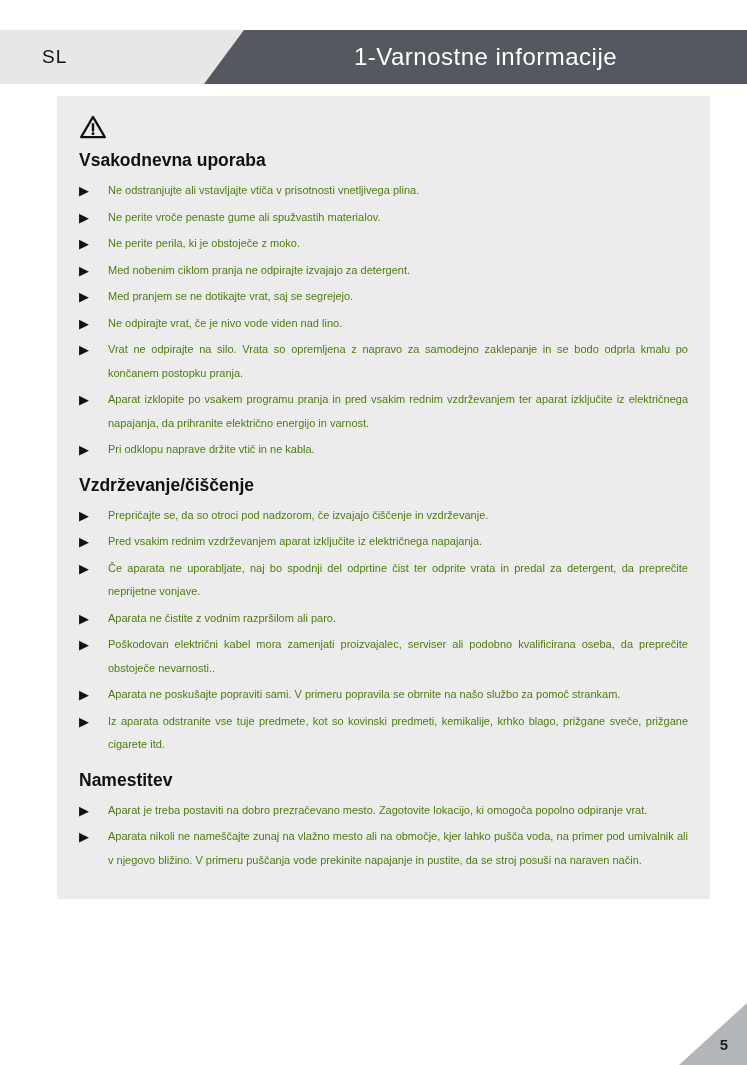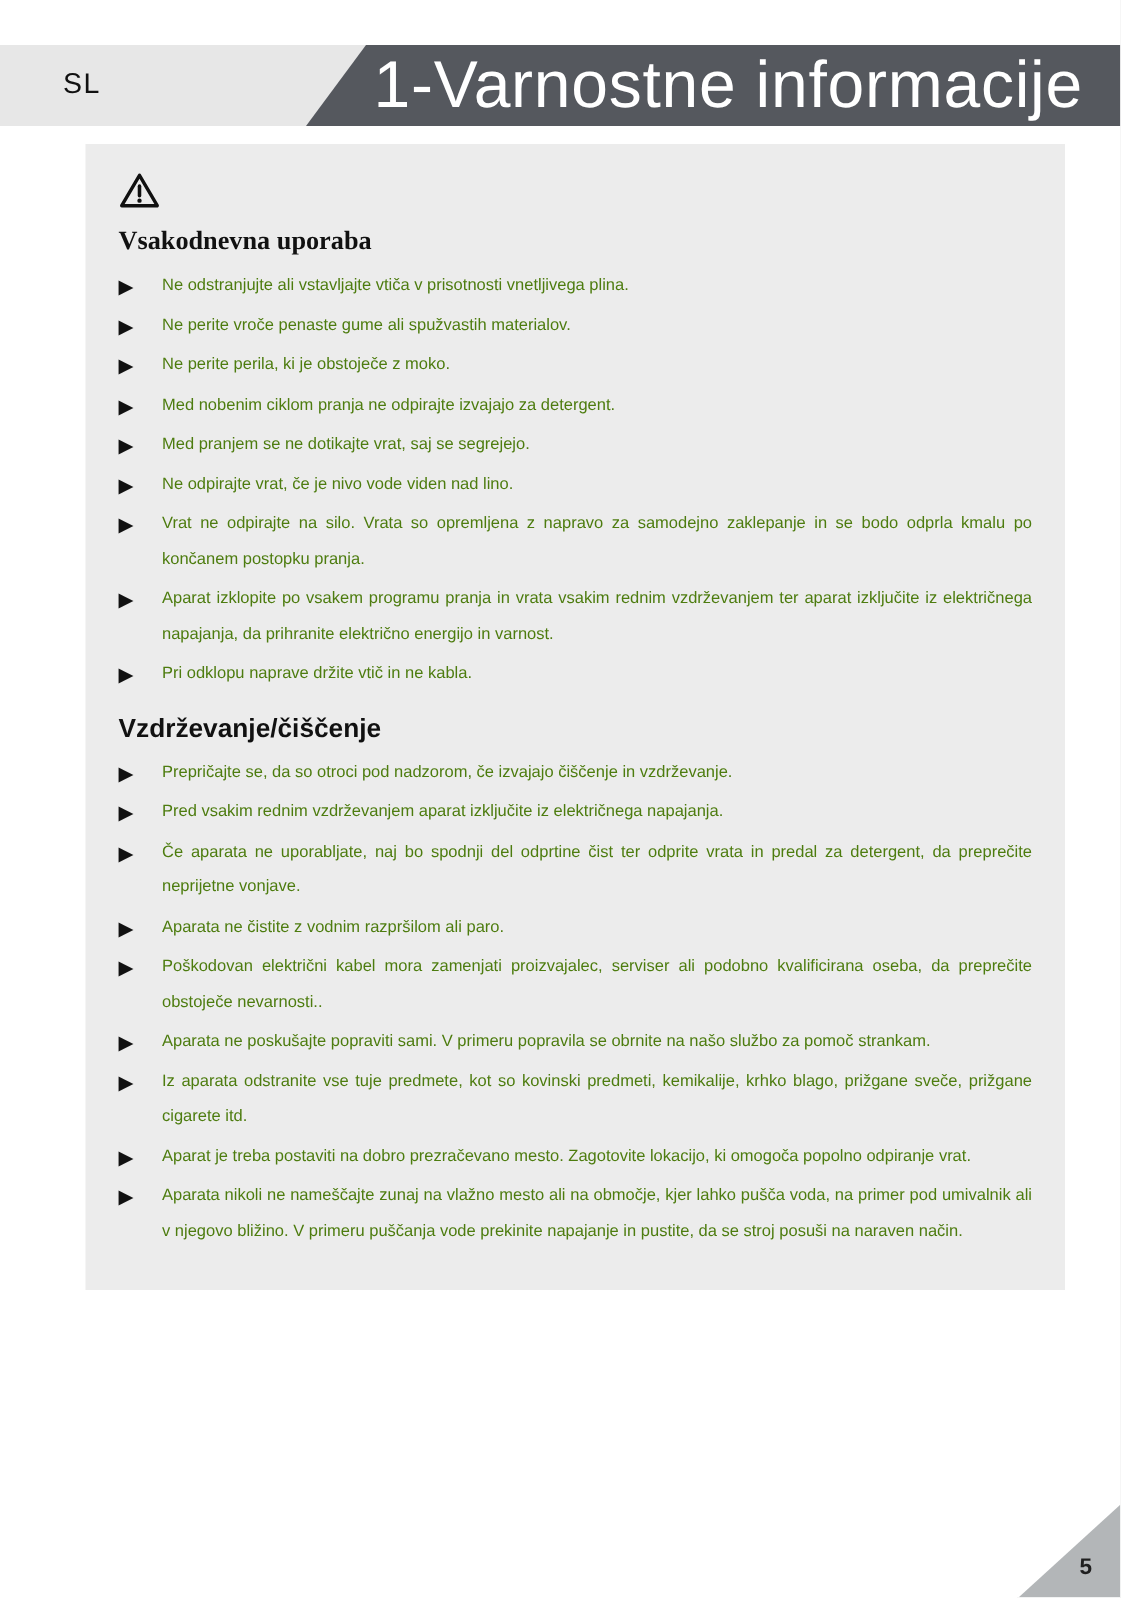--- a/index.html
+++ b/index.html
@@ -22,42 +22,42 @@
     position: absolute; left: 42px; top: 50%; transform: translateY(-50%);
     font-size: 19px; letter-spacing: 1px; color: #111;
   }
   .banner {
     position: absolute; top: 0; bottom: 0; right: 0; left: 204px;
     background: #55585e;
     clip-path: polygon(40px 0, 100% 0, 100% 100%, 0 100%);
     display: flex; align-items: center; justify-content: center;
   }
   .banner-title {
-    color: #ffffff; font-size: 44px; font-weight: 300;
+    color: #ffffff; font-size: 24px; font-weight: 300;
     letter-spacing: 0.5px; padding-left: 20px; white-space: nowrap; text-align: right;
   }
 
   
   .panel {
     position: absolute; top: 96px; left: 57px; width: 653px;
     background: #ececec;
     padding: 16px 22px 24px 22px;
   }
   .warning-row {
     display: flex; align-items: center; gap: 10px; margin: 2px 0 10px 0;
   }
   .warning-icon { width: 28px; height: 26px; flex: none; display: inline-flex; }
   .warning-icon svg { width: 100%; height: 100%; }
   .warning-title { font-size: 21px; font-weight: bold; color: #111; }
 
   .section-heading {
     font-size: 17.5px; font-weight: bold; color: #111;
     margin: 13px 0 8px 0;
   }
-  .doc-section:first-child .section-heading { margin-top: 6px; font-family: Liberation Serif, serif; }
+  .doc-section:first-child .section-heading { margin-top: 6px; }
 
   .bullet-item { display: flex; margin-bottom: 3px; }
   .bullet-marker {
     flex: none; width: 29px; font-size: 13px; line-height: 23.5px;
     color: #111;
   }
   .bullet-text {
     flex: 1; font-size: 11px; line-height: 23.5px;
     text-align: justify; color: #4d7c0f;
   }
@@ -123,21 +123,21 @@
             <div class="bullet-item">
               <span class="bullet-marker">▶</span>
               <span class="bullet-text">Ne odpirajte vrat, če je nivo vode viden nad lino.</span>
             </div>
             <div class="bullet-item">
               <span class="bullet-marker">▶</span>
               <span class="bullet-text">Vrat ne odpirajte na silo. Vrata so opremljena z napravo za samodejno zaklepanje in se bodo odprla kmalu po končanem postopku pranja.</span>
             </div>
             <div class="bullet-item">
               <span class="bullet-marker">▶</span>
-              <span class="bullet-text">Aparat izklopite po vsakem programu pranja in vrata vsakim rednim vzdrževanjem ter aparat izključite iz električnega napajanja, da prihranite električno energijo in varnost.</span>
+              <span class="bullet-text">Aparat izklopite po vsakem programu pranja in pred vsakim rednim vzdrževanjem ter aparat izključite iz električnega napajanja, da prihranite električno energijo in varnost.</span>
             </div>
             <div class="bullet-item">
               <span class="bullet-marker">▶</span>
               <span class="bullet-text">Pri odklopu naprave držite vtič in ne kabla.</span>
             </div>
           </div>
   </section>
 
   <section class="doc-section">
     <h3 class="section-heading">Vzdrževanje/čiščenje</h3>
@@ -167,20 +167,21 @@
               <span class="bullet-text">Aparata ne poskušajte popraviti sami. V primeru popravila se obrnite na našo službo za pomoč strankam.</span>
             </div>
             <div class="bullet-item">
               <span class="bullet-marker">▶</span>
               <span class="bullet-text">Iz aparata odstranite vse tuje predmete, kot so kovinski predmeti, kemikalije, krhko blago, prižgane sveče, prižgane cigarete itd.</span>
             </div>
           </div>
   </section>
 
   <section class="doc-section">
+    <h3 class="section-heading">Namestitev</h3>
     <div class="section-list">
             <div class="bullet-item">
               <span class="bullet-marker">▶</span>
               <span class="bullet-text">Aparat je treba postaviti na dobro prezračevano mesto. Zagotovite lokacijo, ki omogoča popolno odpiranje vrat.</span>
             </div>
             <div class="bullet-item">
               <span class="bullet-marker">▶</span>
               <span class="bullet-text">Aparata nikoli ne nameščajte zunaj na vlažno mesto ali na območje, kjer lahko pušča voda, na primer pod umivalnik ali v njegovo bližino. V primeru puščanja vode prekinite napajanje in pustite, da se stroj posuši na naraven način.</span>
             </div>
           </div>

